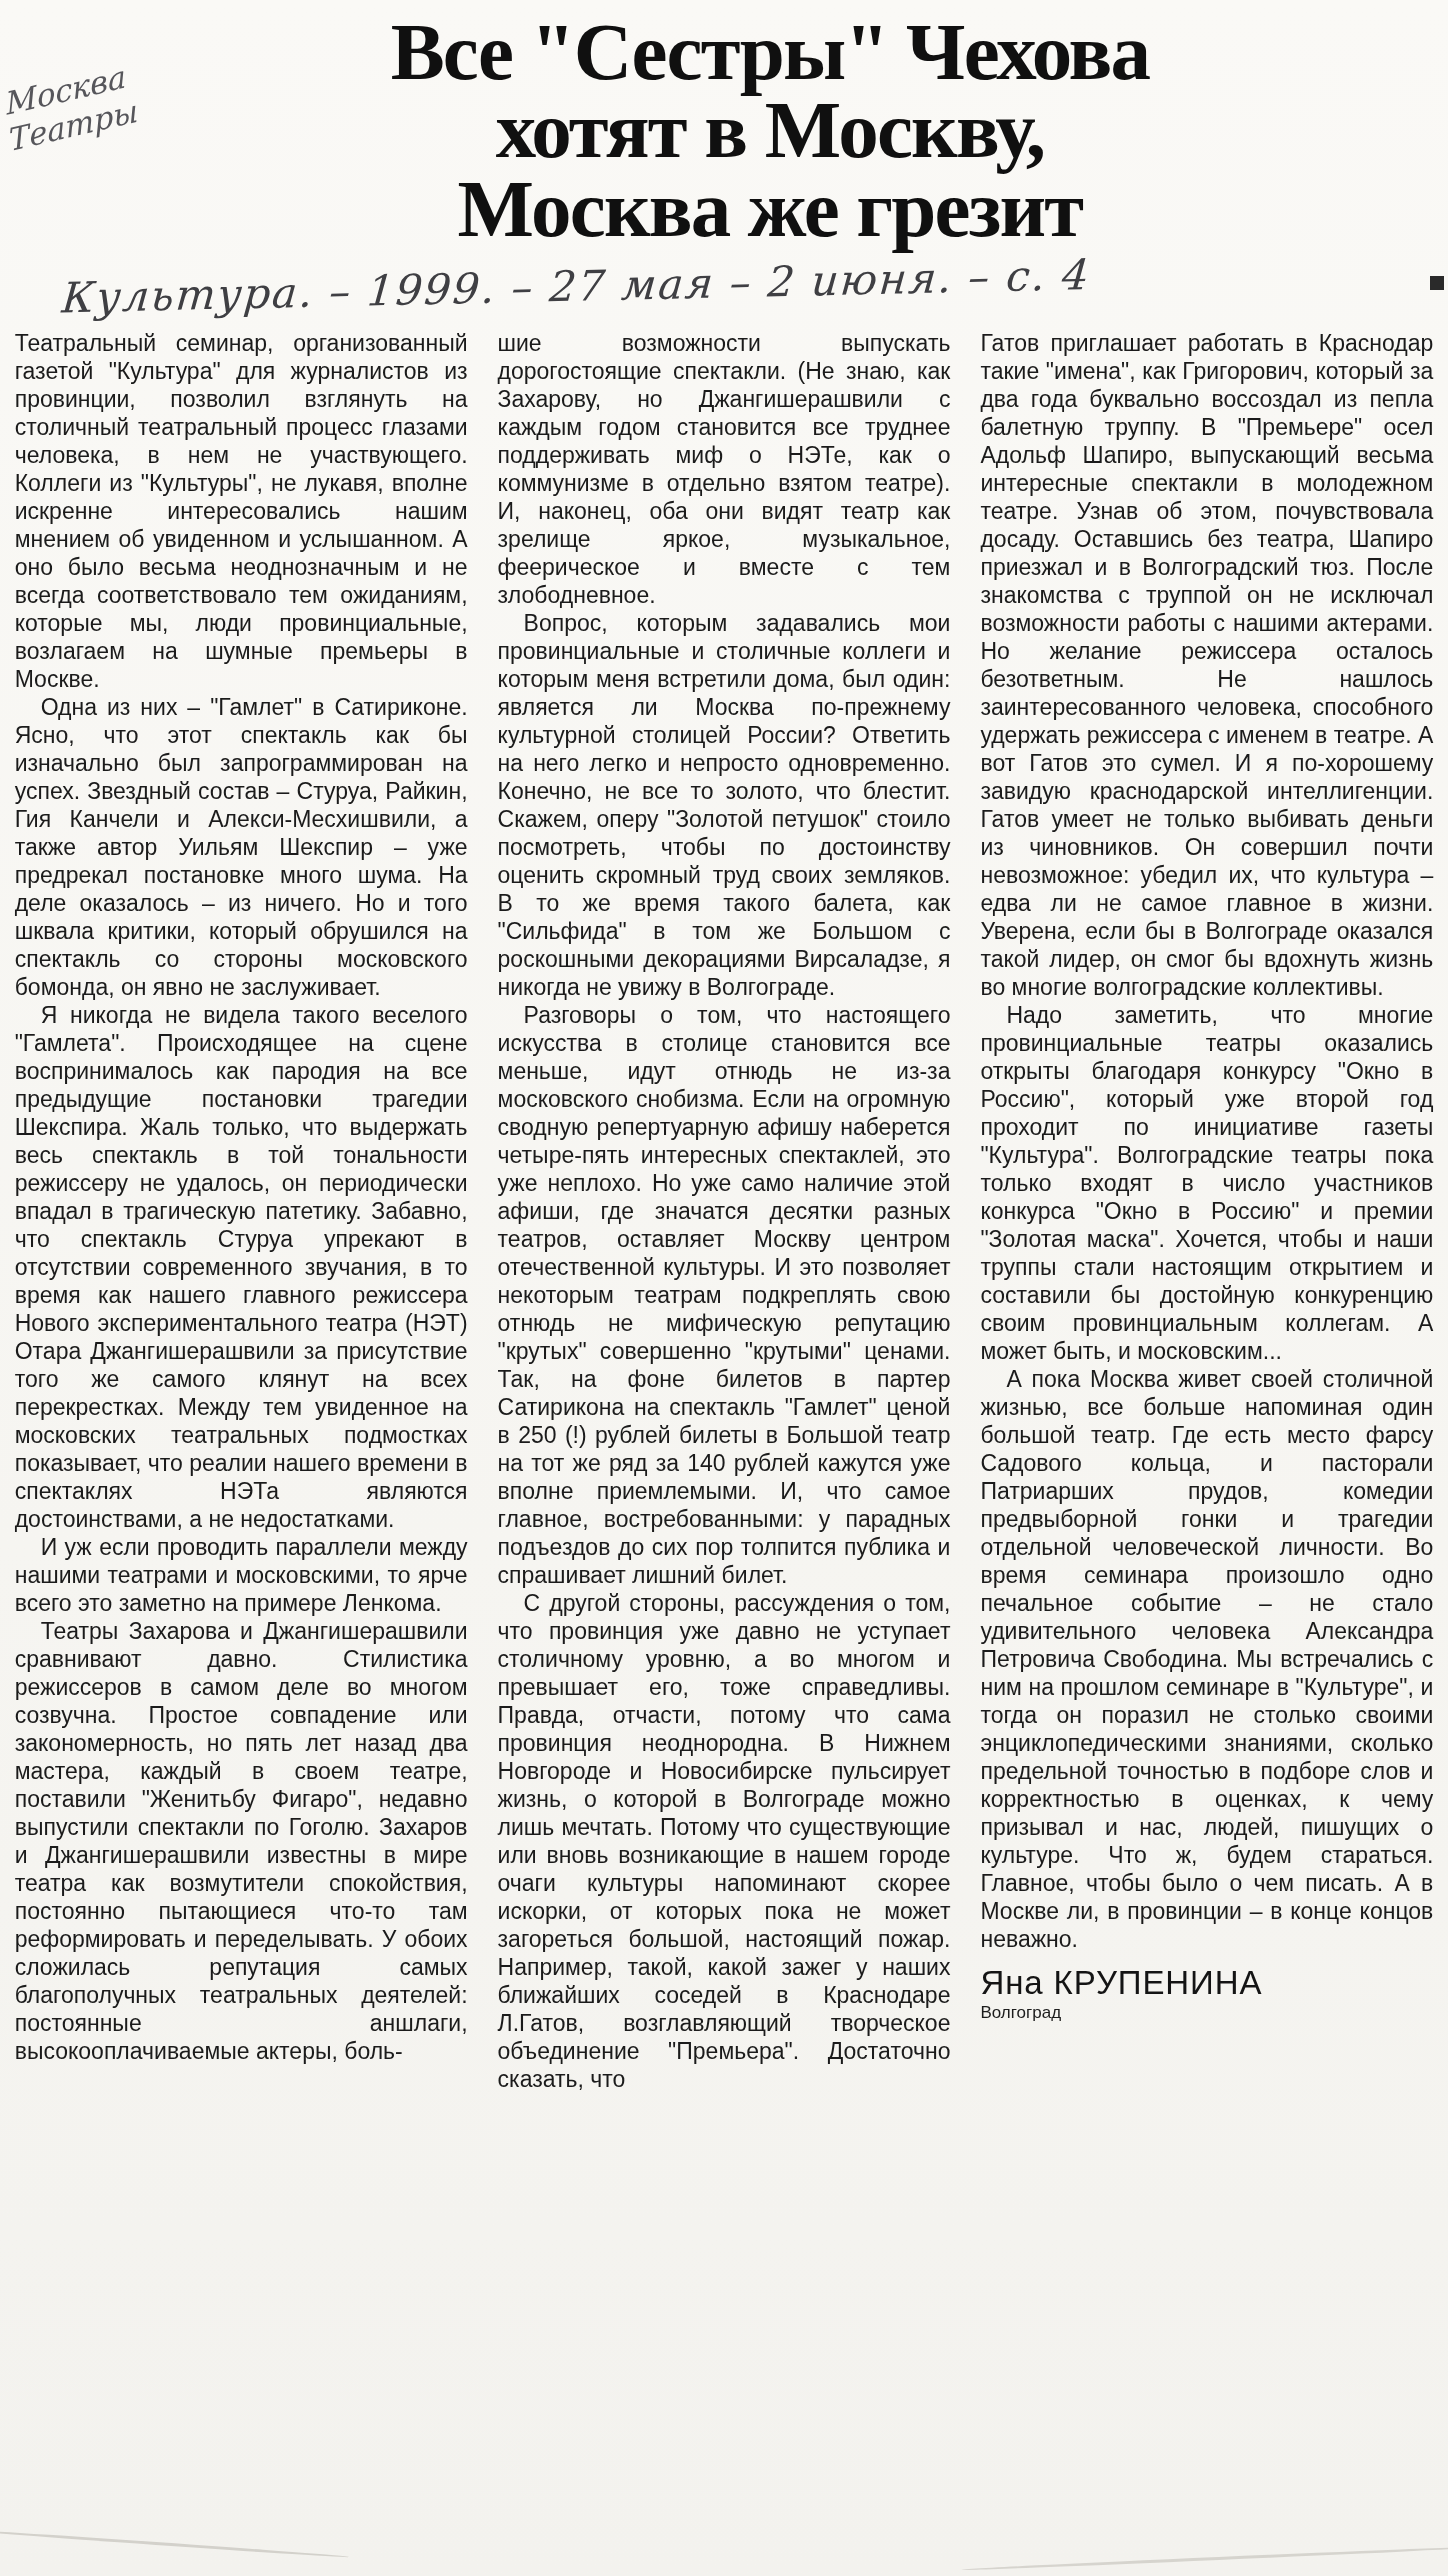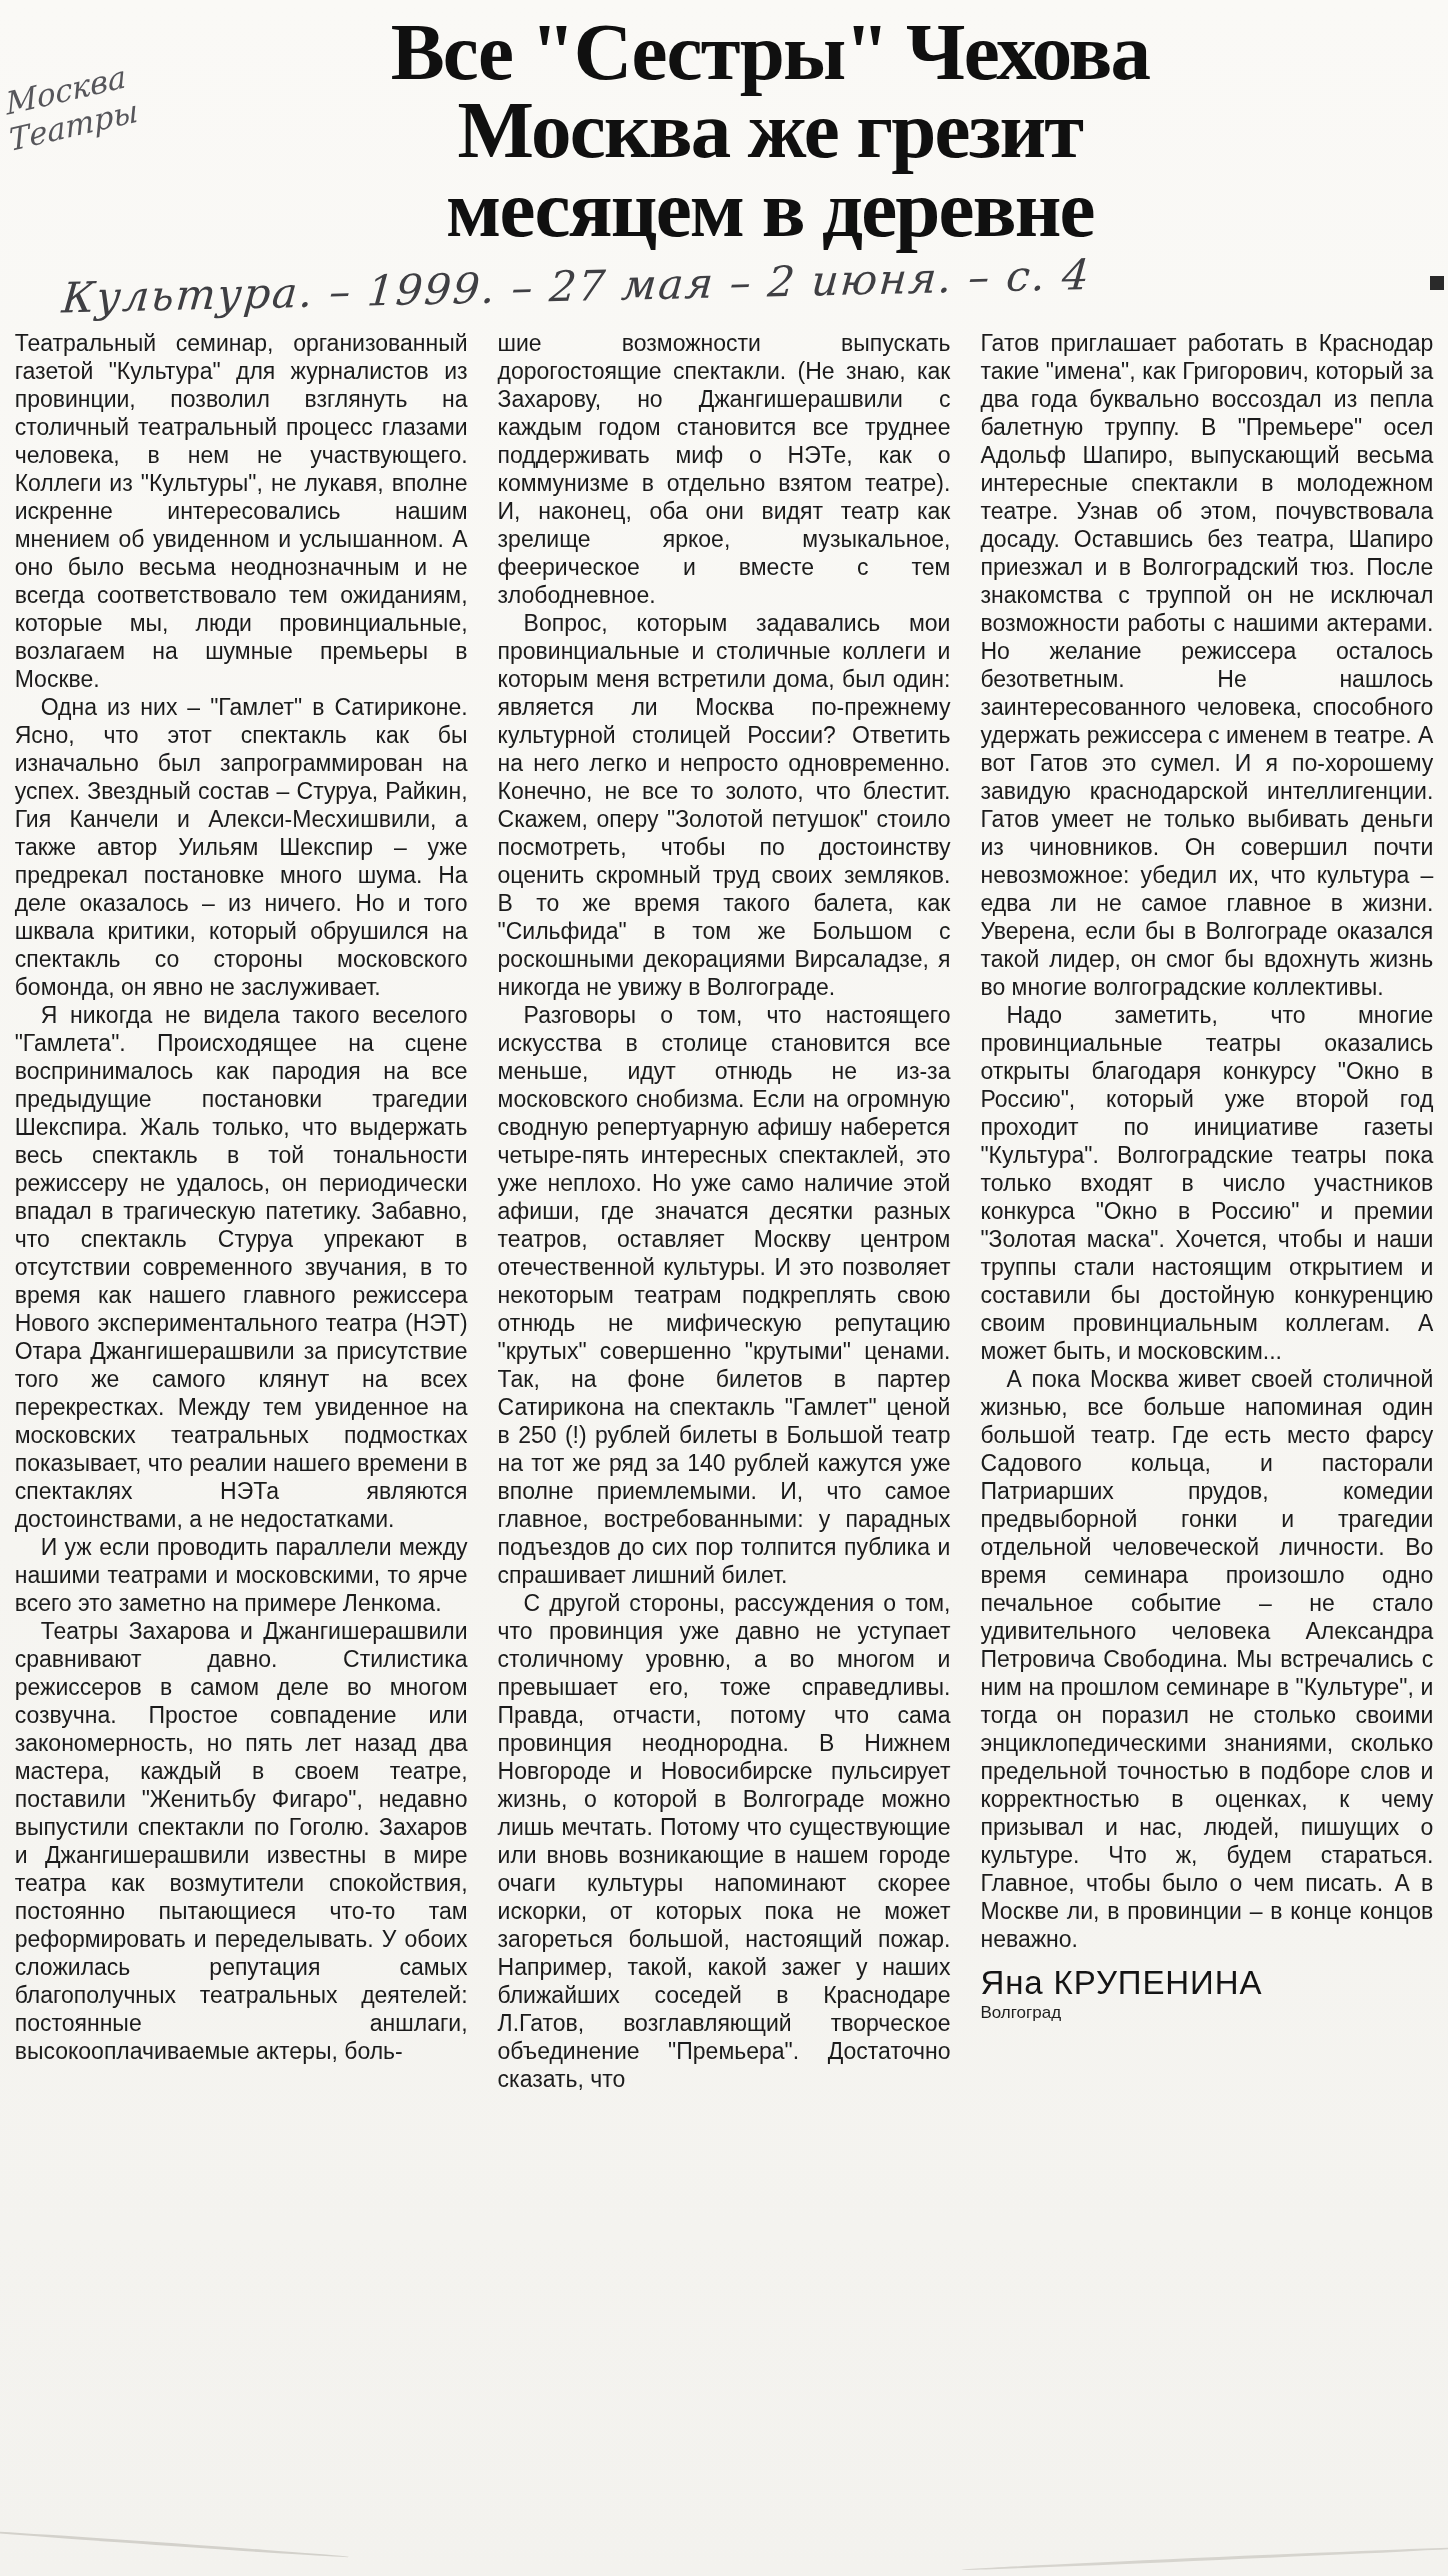--- a/index.html
+++ b/index.html
@@ -127,22 +127,22 @@
 
 <div class="page">
 
   <div class="note-topleft">
     <div>Москва</div>
     <div>Театры</div>
   </div>
 
   <div class="headline">
     <div>Все "Сестры" Чехова</div>
+    <div>хотят в Москву,</div>
     <div>Москва же грезит</div>
-    <div>месяцем в деревне</div>
   </div>
 
   <div class="citation">Культура. – 1999. – 27 мая – 2 июня. – с. 4</div>
 
   <div class="columns">
     <div class="column">
       <div class="para-holder">
           <p>Театральный семинар, организованный газетой "Культура" для журналистов из провинции, позволил взглянуть на столичный театральный процесс глазами человека, в нем не участвующего. Коллеги из "Культуры", не лукавя, вполне искренне интересовались нашим мнением об увиденном и услышанном. А оно было весьма неоднозначным и не всегда соответствовало тем ожиданиям, которые мы, люди провинциальные, возлагаем на шумные премьеры в Москве.</p>
           <p>Одна из них – "Гамлет" в Сатириконе. Ясно, что этот спектакль как бы изначально был запрограммирован на успех. Звездный состав – Стуруа, Райкин, Гия Канчели и Алекси-Месхишвили, а также автор Уильям Шекспир – уже предрекал постановке много шума. На деле оказалось – из ничего. Но и того шквала критики, который обрушился на спектакль со стороны московского бомонда, он явно не заслуживает.</p>
           <p>Я никогда не видела такого веселого "Гамлета". Происходящее на сцене воспринималось как пародия на все предыдущие постановки трагедии Шекспира. Жаль только, что выдержать весь спектакль в той тональности режиссеру не удалось, он периодически впадал в трагическую патетику. Забавно, что спектакль Стуруа упрекают в отсутствии современного звучания, в то время как нашего главного режиссера Нового экспериментального театра (НЭТ) Отара Джангишерашвили за присутствие того же самого клянут на всех перекрестках. Между тем увиденное на московских театральных подмостках показывает, что реалии нашего времени в спектаклях НЭТа являются достоинствами, а не недостатками.</p>

